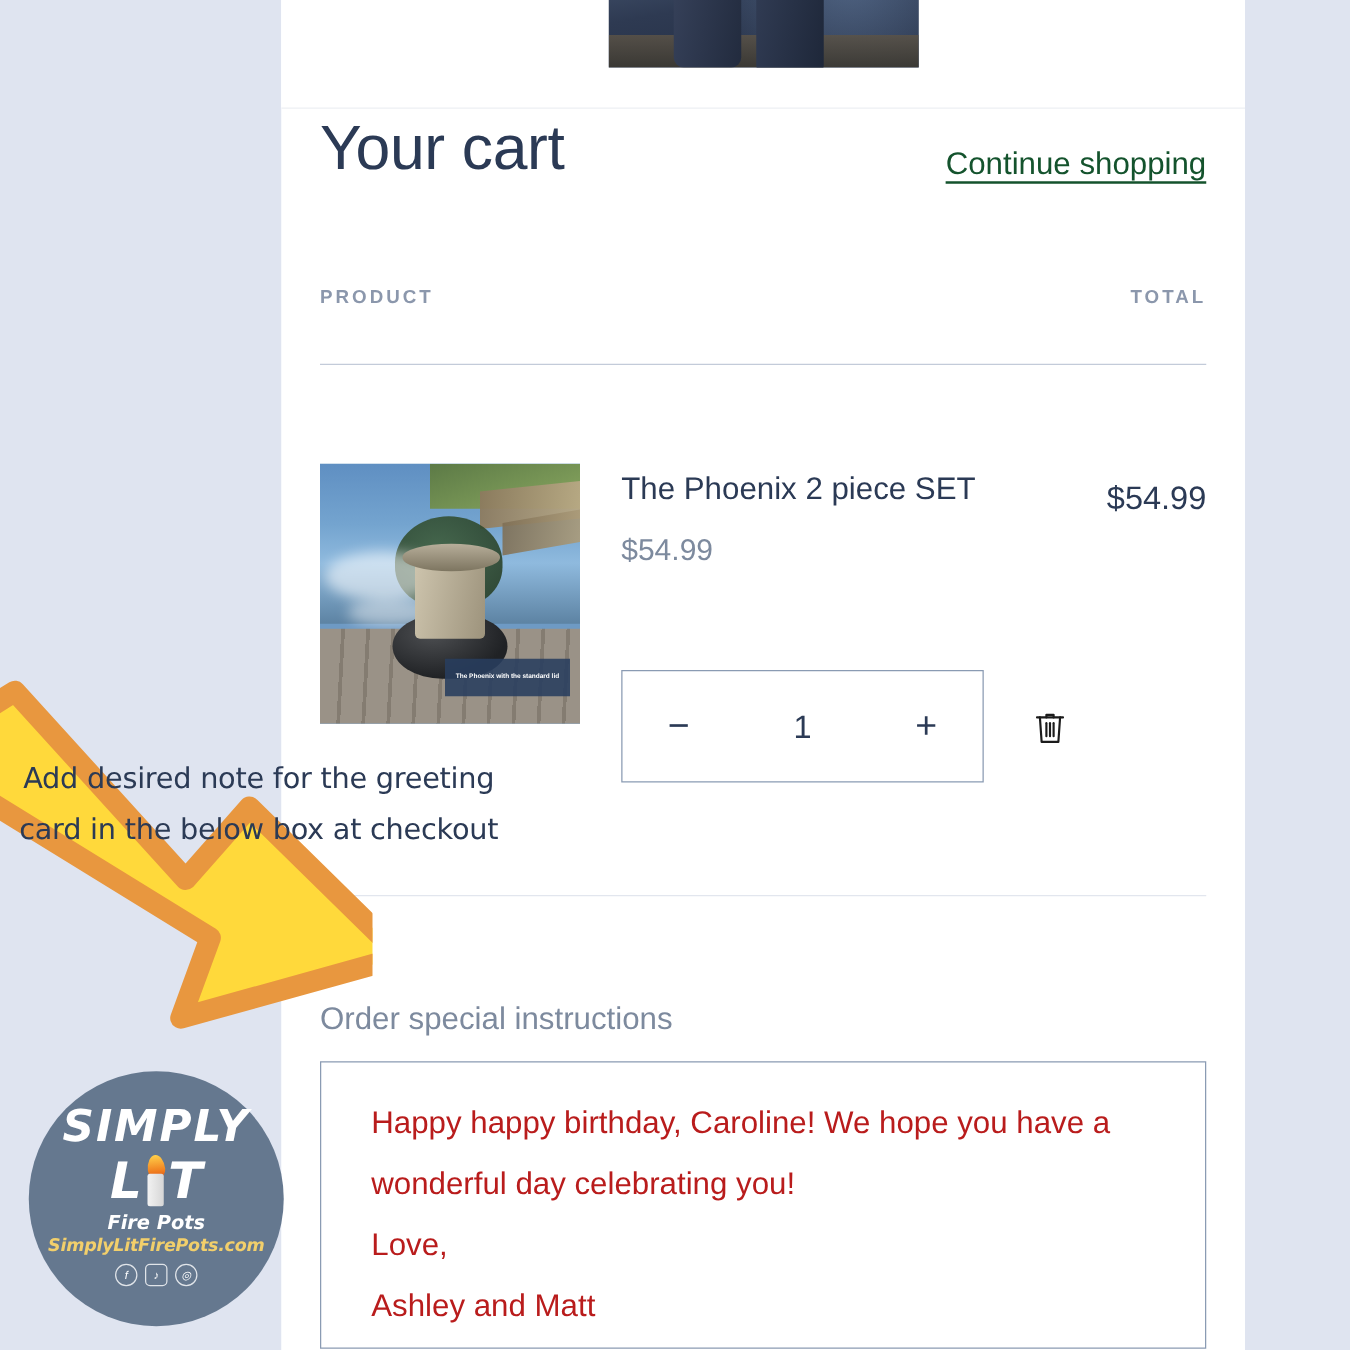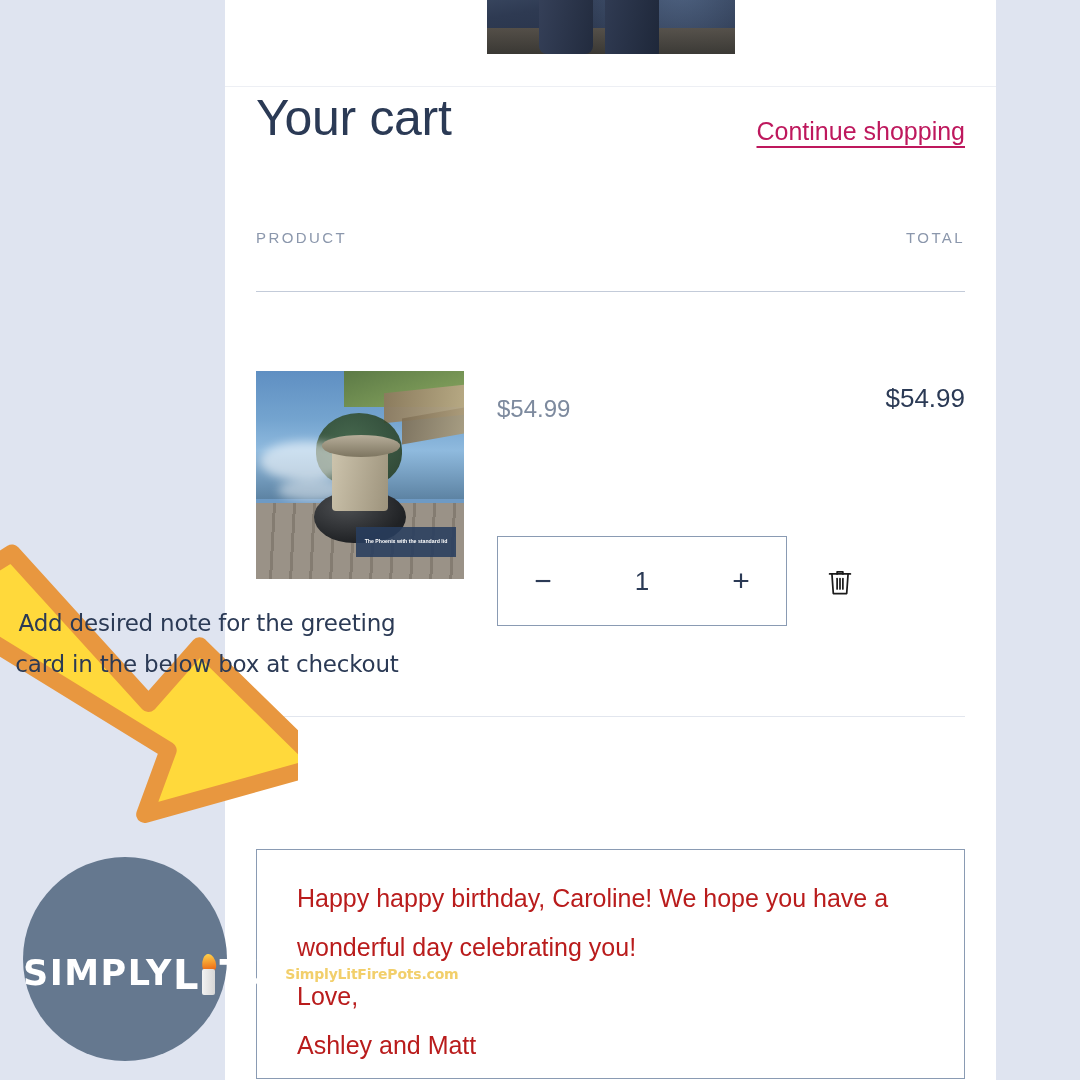--- a/index.html
+++ b/index.html
@@ -58,32 +58,32 @@
   #cart-header{
     position:absolute;left:31px;top:93px;width:709px;height:80px;
   }
   #cart-title{
     position:absolute;left:0;top:0;
     font-size:50px;line-height:1;color:#2b3a55;font-weight:400;
     letter-spacing:-.3px;
   }
   #continue-shopping{
     position:absolute;right:0;top:24px;
-    font-size:25px;color:#be185d;text-decoration:underline;
+    font-size:25px;color:#14532d;text-decoration:underline;
     text-underline-offset:6px;text-decoration-thickness:1.5px;
     cursor:pointer;white-space:nowrap;
   }
 
   
   #table-head{
     position:absolute;left:31px;top:229px;width:709px;height:24px;
   }
   #th-product,#th-total{
     position:absolute;top:0;font-size:15px;letter-spacing:2.4px;
-    color:#8b97ac;font-weight:400;
+    color:#8b97ac;font-weight:700;
   }
   #th-product{left:0;}
   #th-total{right:0;}
   #head-rule{
     position:absolute;left:31px;top:291px;width:709px;height:1px;background:#c3cbd9;
   }
 
   
   #line-item{position:absolute;left:31px;top:371px;width:709px;height:260px;}
   #product-thumb{
@@ -201,22 +201,22 @@
     text-align:center;
     font-size:23px;line-height:1.78;color:#2b3a55;font-weight:400;
     font-family:"DejaVu Sans", sans-serif;
     letter-spacing:-.2px;
   }
 
   
   #brand-badge{
     position:absolute;left:23px;top:857px;width:204px;height:204px;
     border-radius:50%;background:#65788f;
-    display:flex;flex-direction:row;align-items:center;
-    padding-top:28px;box-sizing:border-box;
+    display:flex;flex-direction:column;align-items:center;
+    padding-top:28px;box-sizing:border-box;font-style:italic;
   }
   #brand-simply{
     color:#fff;font-size:35px;font-weight:700;letter-spacing:1.5px;line-height:1;
     font-family:"DejaVu Sans", sans-serif;
   }
   #brand-lit-row{
     display:flex;align-items:center;justify-content:center;margin-top:4px;height:42px;
   }
   #brand-lit-row .ch{
     color:#fff;font-size:40px;font-weight:700;line-height:1;
@@ -295,20 +295,21 @@
       <div class="dock"></div>
       <div class="base"></div>
       <div class="body"></div>
       <div class="lid"></div>
       <div id="thumb-caption">
         <span>The Phoenix with the standard lid</span>
       </div>
     </div>
 
     <div id="item-details">
+      <div id="item-title">The Phoenix 2 piece SET</div>
       <div id="item-unit-price">$54.99</div>
     </div>
 
     <div id="qty-box">
       <span id="qty-minus">−</span>
       <span id="qty-value">1</span>
       <span id="qty-plus">+</span>
     </div>
 
     <div id="remove-button">
@@ -320,20 +321,21 @@
         <path d="M12 10 V19"></path>
         <path d="M14.5 10 V19"></path>
       </svg>
     </div>
 
     <div id="item-total">$54.99</div>
   </div>
 
   <div id="item-rule"></div>
 
+  <div id="instructions-label">Order special instructions</div>
   <div id="instructions-box">
     <div id="instructions-text">Happy happy birthday, Caroline! We hope you have a wonderful day celebrating you!
 Love,
 Ashley and Matt</div>
   </div>
 
 </div>
 
 <svg id="annotation-arrow" viewBox="0 0 320 370">
   <path d="M 26 8

